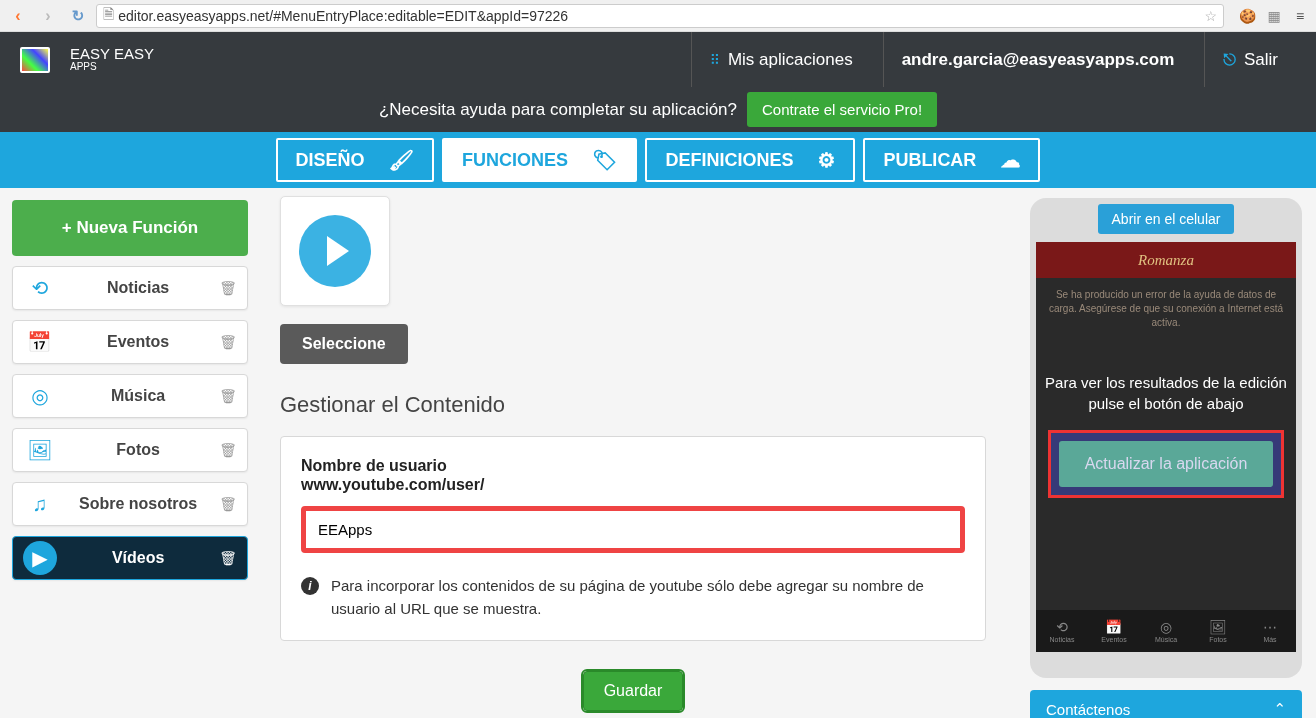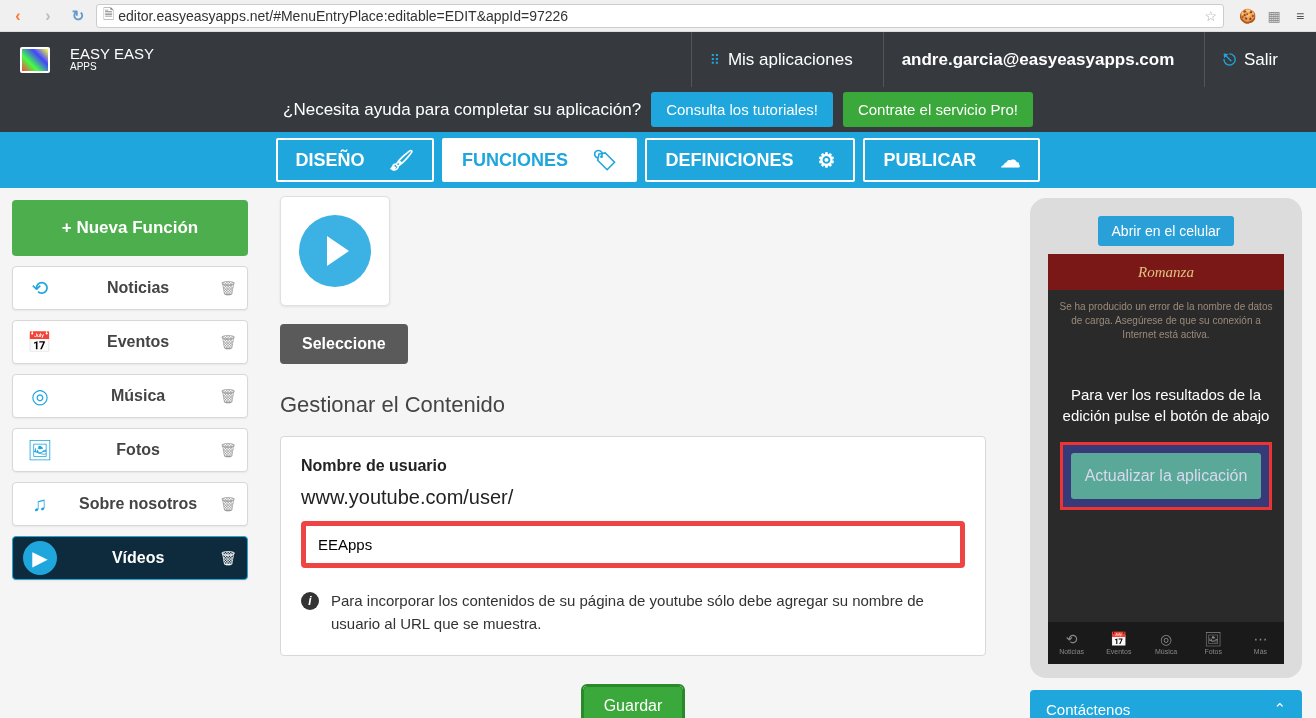--- a/index.html
+++ b/index.html
@@ -53,30 +53,30 @@
 
 
 .center-col { flex: 1; padding: 8px 30px 20px 20px; }
 .video-thumb { width: 110px; height: 110px; background: #fff; border: 1px solid #e0e0e0; border-radius: 5px; display: flex; align-items: center; justify-content: center; box-shadow: 0 1px 3px rgba(0,0,0,0.08); }
 .play-circle { width: 72px; height: 72px; background: #3bb2e3; border-radius: 50%; display: flex; align-items: center; justify-content: center; }
 .play-circle::after { content:''; border-left: 22px solid #fff; border-top: 15px solid transparent; border-bottom: 15px solid transparent; margin-left: 6px; }
 .select-btn { background: #5a5a5a; color: #fff; font-size: 16px; font-weight: 600; padding: 11px 22px; border-radius: 4px; margin-top: 18px; display: inline-block; cursor: pointer; }
 .section-title { font-size: 22px; color: #444; margin-top: 28px; margin-bottom: 18px; }
 .form-box { border: 1px solid #d8d8d8; border-radius: 4px; padding: 20px; background: #fff; }
 .form-label { font-size: 16px; font-weight: bold; color: #222; }
-.form-sub { font-size: 20px; font-weight: normal; color: #222; margin-top: 11px; }
+.form-sub { font-size: 16px; font-weight: bold; color: #222; margin-top: 1px; }
 .form-input { width: 100%; padding: 10px 12px; border: 5px solid #ef4444; border-radius: 4px; font-size: 15px; margin-top: 12px; }
 .form-note { display: flex; gap: 12px; margin-top: 22px; font-size: 15px; color: #333; line-height: 1.5; }
 .info-i { width: 18px; height: 18px; background: #333; color: #fff; border-radius: 50%; display: flex; align-items: center; justify-content: center; font-style: italic; font-weight: bold; font-size: 12px; flex-shrink: 0; margin-top: 2px; }
 .save-wrap { text-align: center; margin-top: 30px; }
 .save-btn { background: #3aa83a; border: 1px solid #2a8a2a; outline: 2px solid #2a8a2a; color: #fff; font-size: 16px; padding: 10px 20px; border-radius: 4px; cursor: pointer; }
 
 
 .right-col { width: 300px; padding: 10px 14px; }
-.phone-frame { background: #dcdcdc; border-radius: 16px; padding: 18px; height: 480px; position: relative; }
+.phone-frame { background: #dcdcdc; border-radius: 16px; padding: 6px; height: 480px; position: relative; }
 .open-mobile { background: #2aa0d8; color: #fff; font-size: 14px; padding: 7px 14px; border-radius: 3px; display: block; width: fit-content; margin: 0 auto 8px; cursor: pointer; }
 .phone-screen { background: #2a2a2a; height: 410px; position: relative; color: #fff; overflow: hidden; }
 .app-brand { background: #7a1818; height: 36px; display: flex; align-items: center; justify-content: center; font-style: italic; font-family: cursive; font-size: 15px; color: #e0c080; }
 .app-error { font-size: 10px; color: #9a8a7a; text-align: center; padding: 10px; line-height: 1.4; }
 .overlay-msg { position: absolute; top: 130px; left: 0; right: 0; text-align: center; font-size: 15px; padding: 0 4px; line-height: 1.4; }
 .refresh-box { border: 3px solid #e33; background: #363a78; margin: 10px; padding: 8px; position: absolute; top: 178px; left: 2px; right: 2px; }
 .refresh-btn { background: #5aa898; color: #d8d8ef; font-size: 16px; text-align: center; padding: 14px 10px; border-radius: 3px; cursor: pointer; }
 .app-tabbar { position: absolute; bottom: 0; left: 0; right: 0; height: 42px; background: #1a1a1a; display: flex; }
 .app-tab { flex: 1; display: flex; flex-direction: column; align-items: center; justify-content: center; gap: 1px; color: #888; font-size: 7px; }
 .app-tab-ico { font-size: 14px; }
@@ -117,21 +117,20 @@
   </div>
   <div class="top-link" style="font-weight:bold">andre.garcia@easyeasyapps.com</div>
   <div class="top-link">
     <span class="logout-icon">⎋</span>
     <span>Salir</span>
   </div>
 </div>
 
 <div class="help-banner">
   <span>¿Necesita ayuda para completar su aplicación?</span>
-  <span class="help-btn-blue">Consulta los tutoriales!</span>
   <span class="help-btn-green">Contrate el servicio Pro!</span>
 </div>
 
 <div class="tab-nav">
   <div class="tab-btn">
     <span>DISEÑO</span>
     <span class="tab-icon">🖌</span>
   </div>
   <div class="tab-btn active">
     <span>FUNCIONES</span>
@@ -205,21 +204,21 @@
     <div class="save-wrap">
       <button class="save-btn">Guardar</button>
     </div>
   </div>
 
   <div class="right-col">
     <div class="phone-frame">
       <span class="open-mobile">Abrir en el celular</span>
       <div class="phone-screen">
         <div class="app-brand">Romanza</div>
-        <div class="app-error">Se ha producido un error de la nombre de datos de carga. Asegúrese de que su conexión a Internet está activa.</div>
+        <div class="app-error">Se ha producido un error de la ayuda de datos de carga. Asegúrese de que su conexión a Internet está activa.</div>
         <div class="overlay-msg">Para ver los resultados de la edición pulse el botón de abajo</div>
         <div class="refresh-box">
           <div class="refresh-btn">Actualizar la aplicación</div>
         </div>
         <div class="app-tabbar">
           <div class="app-tab">
               <span class="app-tab-ico">⟲</span>
               <span>Noticias</span>
             </div>
           <div class="app-tab">

